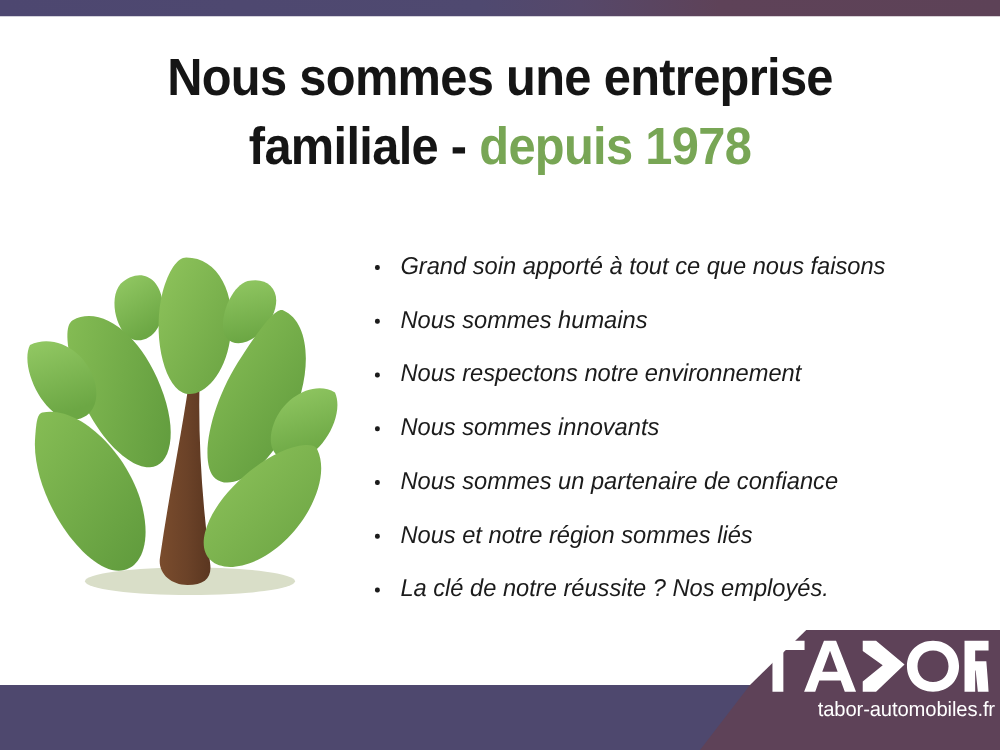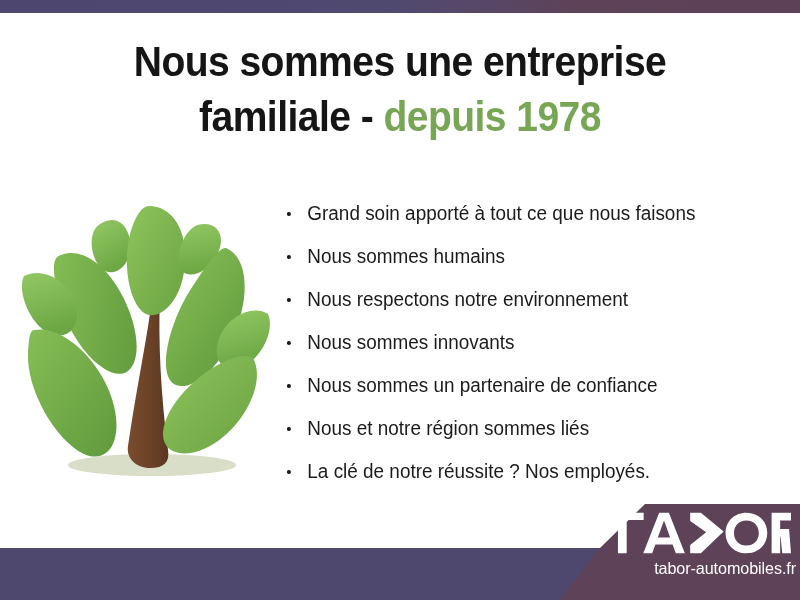--- a/index.html
+++ b/index.html
@@ -67,26 +67,27 @@
     letter-spacing: -0.6px;
     color: #151515;
     transform: scaleX(0.93);
     transform-origin: 50% 0;
   }
   .headline .accent { color: #78a655; }
 
   
   .bullets {
     position: absolute;
-    left: 286px;
+    left: 299px;
     top: 192px;
     width: 500px;
     margin: 0;
     padding: 0;
     list-style: none;
+    font-style: italic;
   }
   .bullets li {
     position: relative;
     height: 43px;
     line-height: 43px;
     padding-left: 22px;
     font-size: 19.5px;
     color: #1b1b1b;
     white-space: nowrap;
     transform: scaleX(0.97);

